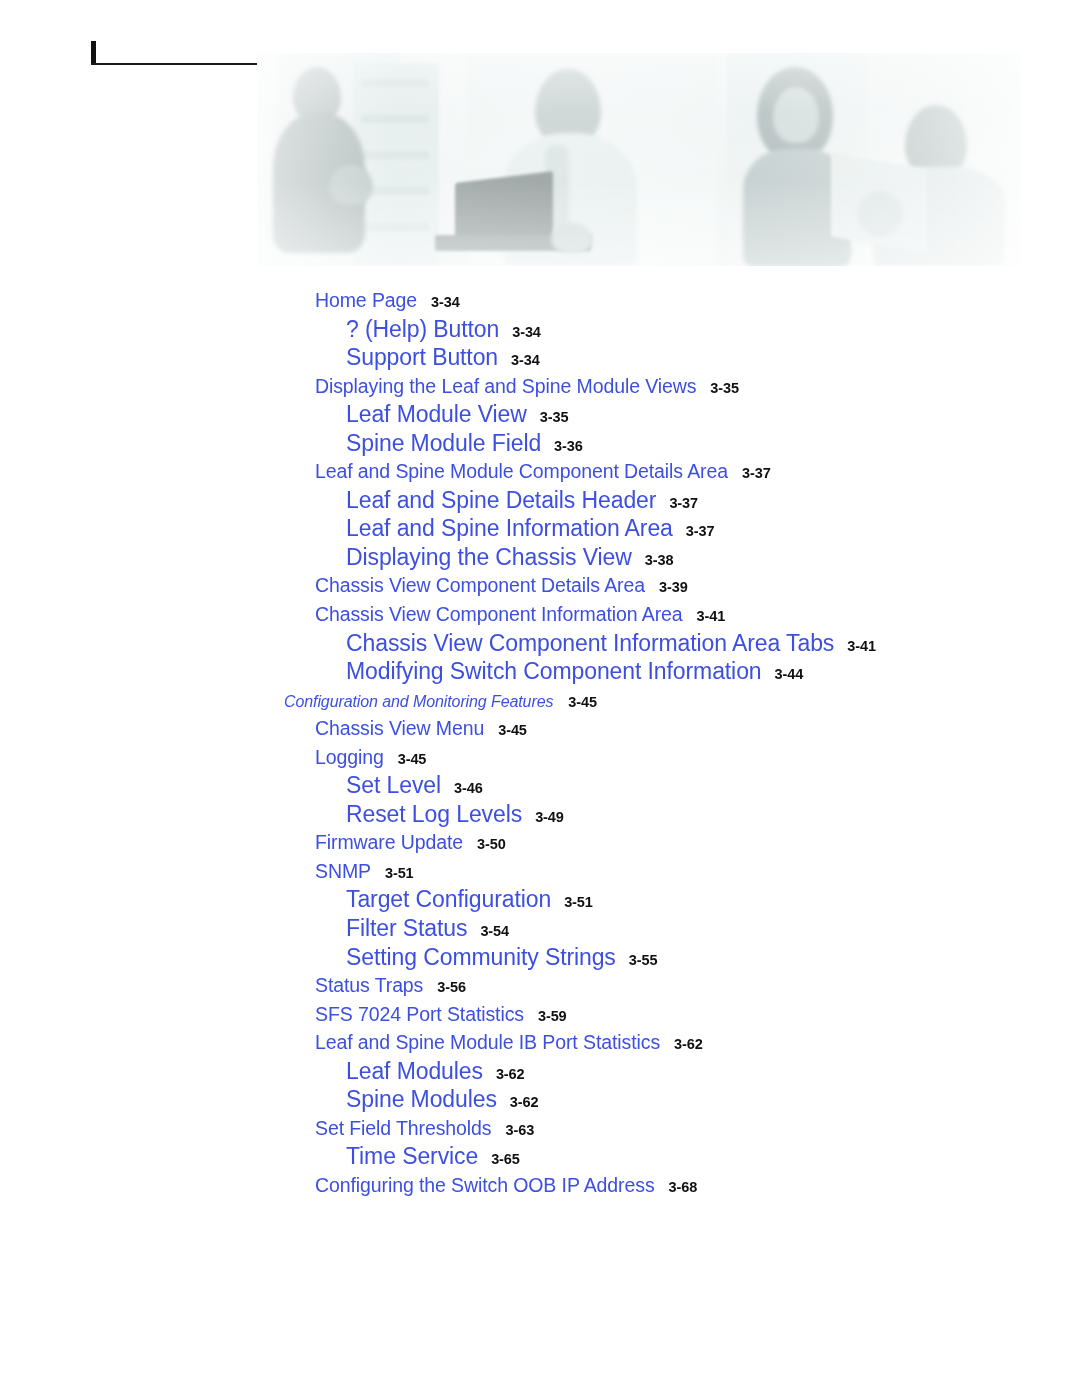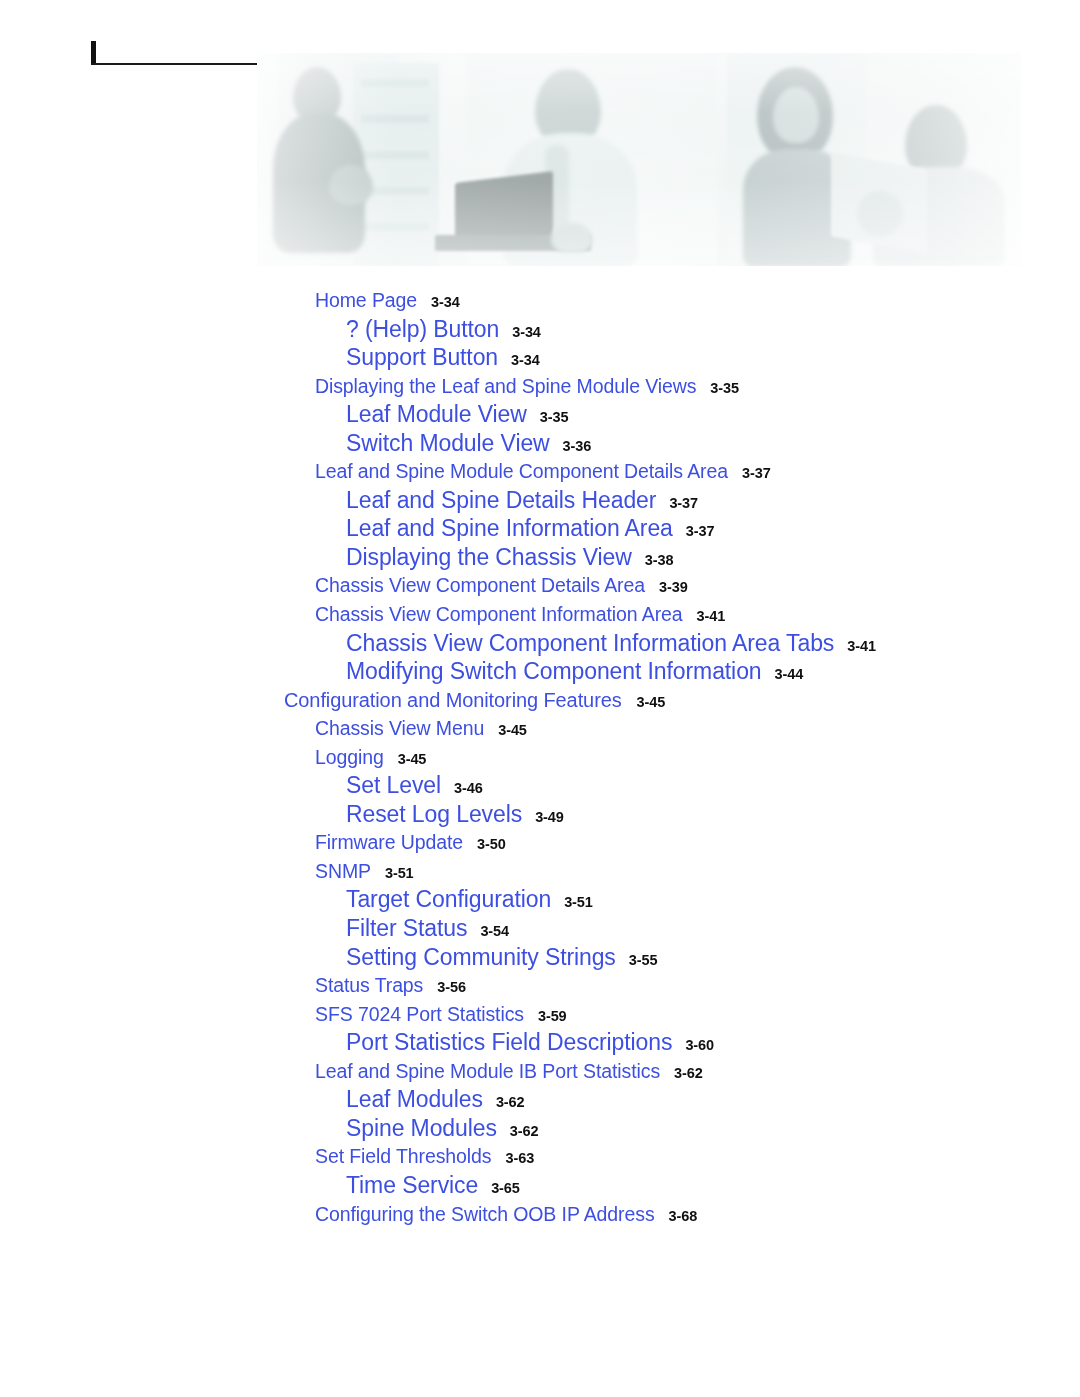--- a/index.html
+++ b/index.html
@@ -101,21 +101,21 @@
     color: #3d4fe0;
     letter-spacing: -0.1px;
   }
   .toc-page {
     color: #101010;
     font-weight: bold;
     font-size: 14.5px;
     letter-spacing: -0.1px;
   }
   .lvl0 { padding-left: 284px; }
-  .lvl0 .toc-title { font-size: 20px; }
+  .lvl0 .toc-title { font-size: 16px; font-style: italic; }
   .lvl0 .toc-page  { margin-left: 15px; }
 
   .lvl1 { padding-left: 315px; }
   .lvl1 .toc-title { font-size: 19.5px; }
   .lvl1 .toc-page  { margin-left: 14px; }
 
   .lvl2 { padding-left: 346px; }
   .lvl2 .toc-title { font-size: 23px; }
   .lvl2 .toc-page  { margin-left: 13px; }
 
@@ -172,42 +172,41 @@
     <div id="banner-overlay-haze"></div>
   </div>
 </div>
 
 <div id="toc">
     <div class="toc-row lvl1"><span class="toc-title">Home Page</span><span class="toc-page">3-34</span></div>
     <div class="toc-row lvl2"><span class="toc-title">? (Help) Button</span><span class="toc-page">3-34</span></div>
     <div class="toc-row lvl2"><span class="toc-title">Support Button</span><span class="toc-page">3-34</span></div>
     <div class="toc-row lvl1"><span class="toc-title">Displaying the Leaf and Spine Module Views</span><span class="toc-page">3-35</span></div>
     <div class="toc-row lvl2"><span class="toc-title">Leaf Module View</span><span class="toc-page">3-35</span></div>
-    <div class="toc-row lvl2"><span class="toc-title">Switch Module View</span><span class="toc-page">3-36</span></div>
+    <div class="toc-row lvl2"><span class="toc-title">Spine Module Field</span><span class="toc-page">3-36</span></div>
     <div class="toc-row lvl1"><span class="toc-title">Leaf and Spine Module Component Details Area</span><span class="toc-page">3-37</span></div>
     <div class="toc-row lvl2"><span class="toc-title">Leaf and Spine Details Header</span><span class="toc-page">3-37</span></div>
     <div class="toc-row lvl2"><span class="toc-title">Leaf and Spine Information Area</span><span class="toc-page">3-37</span></div>
     <div class="toc-row lvl2"><span class="toc-title">Displaying the Chassis View</span><span class="toc-page">3-38</span></div>
     <div class="toc-row lvl1"><span class="toc-title">Chassis View Component Details Area</span><span class="toc-page">3-39</span></div>
     <div class="toc-row lvl1"><span class="toc-title">Chassis View Component Information Area</span><span class="toc-page">3-41</span></div>
     <div class="toc-row lvl2"><span class="toc-title">Chassis View Component Information Area Tabs</span><span class="toc-page">3-41</span></div>
     <div class="toc-row lvl2"><span class="toc-title">Modifying Switch Component Information</span><span class="toc-page">3-44</span></div>
     <div class="toc-row lvl0"><span class="toc-title">Configuration and Monitoring Features</span><span class="toc-page">3-45</span></div>
     <div class="toc-row lvl1"><span class="toc-title">Chassis View Menu</span><span class="toc-page">3-45</span></div>
     <div class="toc-row lvl1"><span class="toc-title">Logging</span><span class="toc-page">3-45</span></div>
     <div class="toc-row lvl2"><span class="toc-title">Set Level</span><span class="toc-page">3-46</span></div>
     <div class="toc-row lvl2"><span class="toc-title">Reset Log Levels</span><span class="toc-page">3-49</span></div>
     <div class="toc-row lvl1"><span class="toc-title">Firmware Update</span><span class="toc-page">3-50</span></div>
     <div class="toc-row lvl1"><span class="toc-title">SNMP</span><span class="toc-page">3-51</span></div>
     <div class="toc-row lvl2"><span class="toc-title">Target Configuration</span><span class="toc-page">3-51</span></div>
     <div class="toc-row lvl2"><span class="toc-title">Filter Status</span><span class="toc-page">3-54</span></div>
     <div class="toc-row lvl2"><span class="toc-title">Setting Community Strings</span><span class="toc-page">3-55</span></div>
     <div class="toc-row lvl1"><span class="toc-title">Status Traps</span><span class="toc-page">3-56</span></div>
     <div class="toc-row lvl1"><span class="toc-title">SFS 7024 Port Statistics</span><span class="toc-page">3-59</span></div>
-    <div class="toc-row lvl2"><span class="toc-title">Port Statistics Field Descriptions</span><span class="toc-page">3-60</span></div>
     <div class="toc-row lvl1"><span class="toc-title">Leaf and Spine Module IB Port Statistics</span><span class="toc-page">3-62</span></div>
     <div class="toc-row lvl2"><span class="toc-title">Leaf Modules</span><span class="toc-page">3-62</span></div>
     <div class="toc-row lvl2"><span class="toc-title">Spine Modules</span><span class="toc-page">3-62</span></div>
     <div class="toc-row lvl1"><span class="toc-title">Set Field Thresholds</span><span class="toc-page">3-63</span></div>
     <div class="toc-row lvl2"><span class="toc-title">Time Service</span><span class="toc-page">3-65</span></div>
     <div class="toc-row lvl1"><span class="toc-title">Configuring the Switch OOB IP Address</span><span class="toc-page">3-68</span></div>
   </div>
 
 <div id="footer-area">
   

